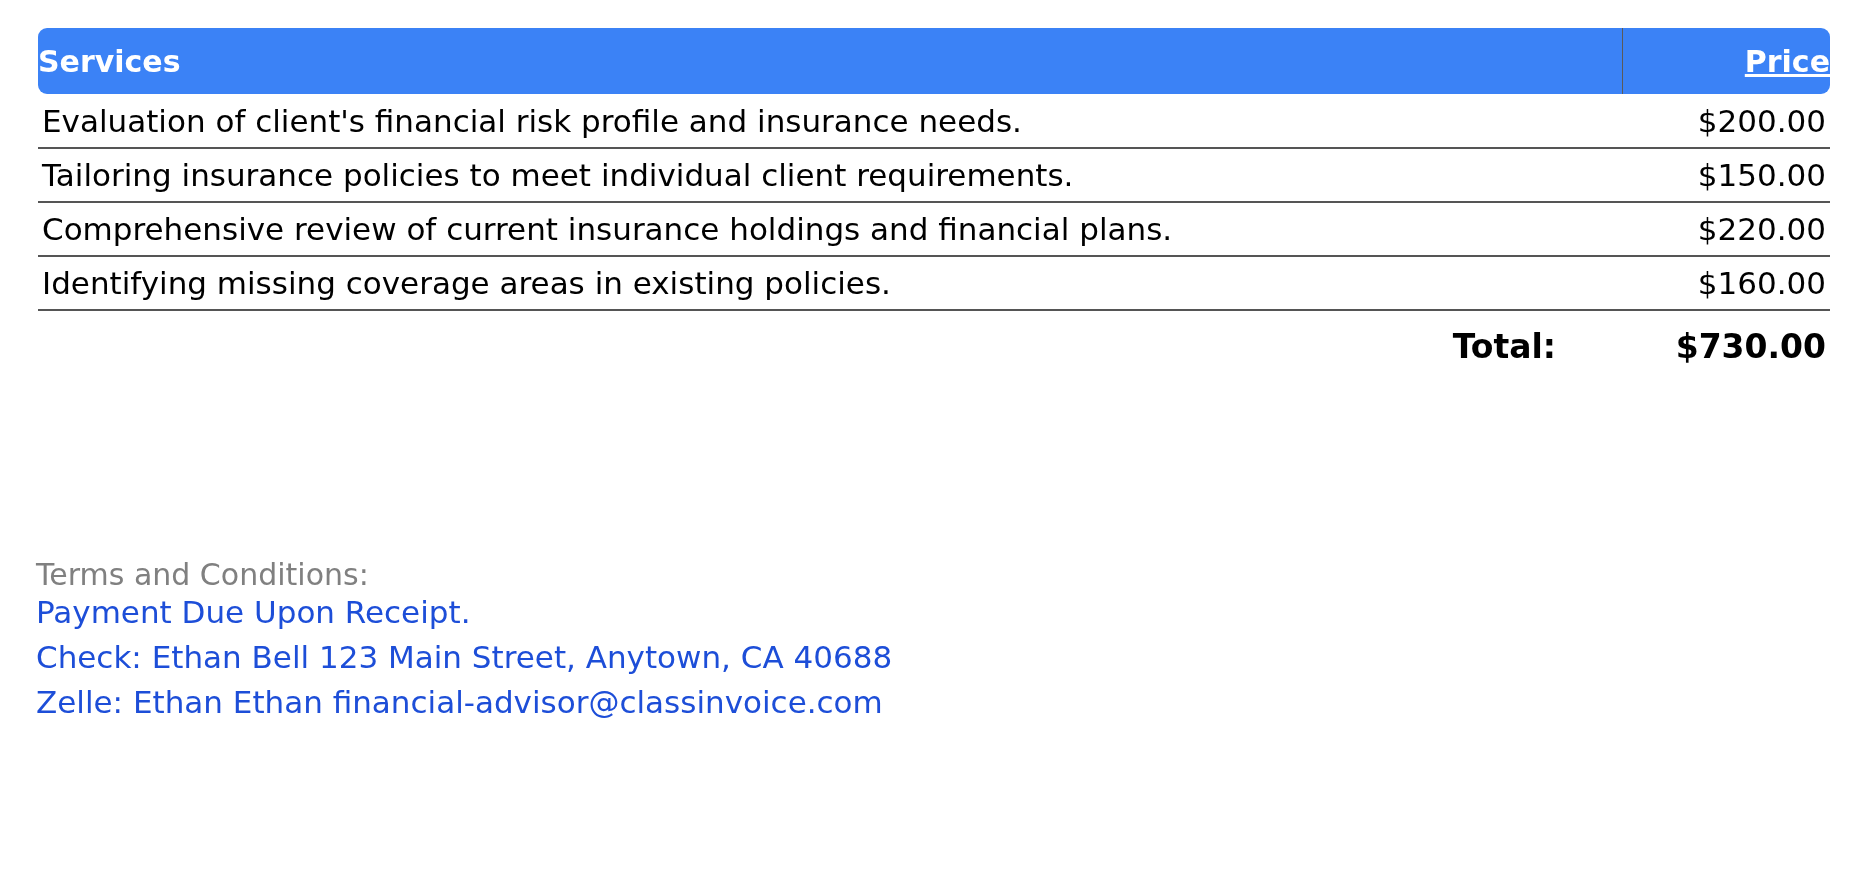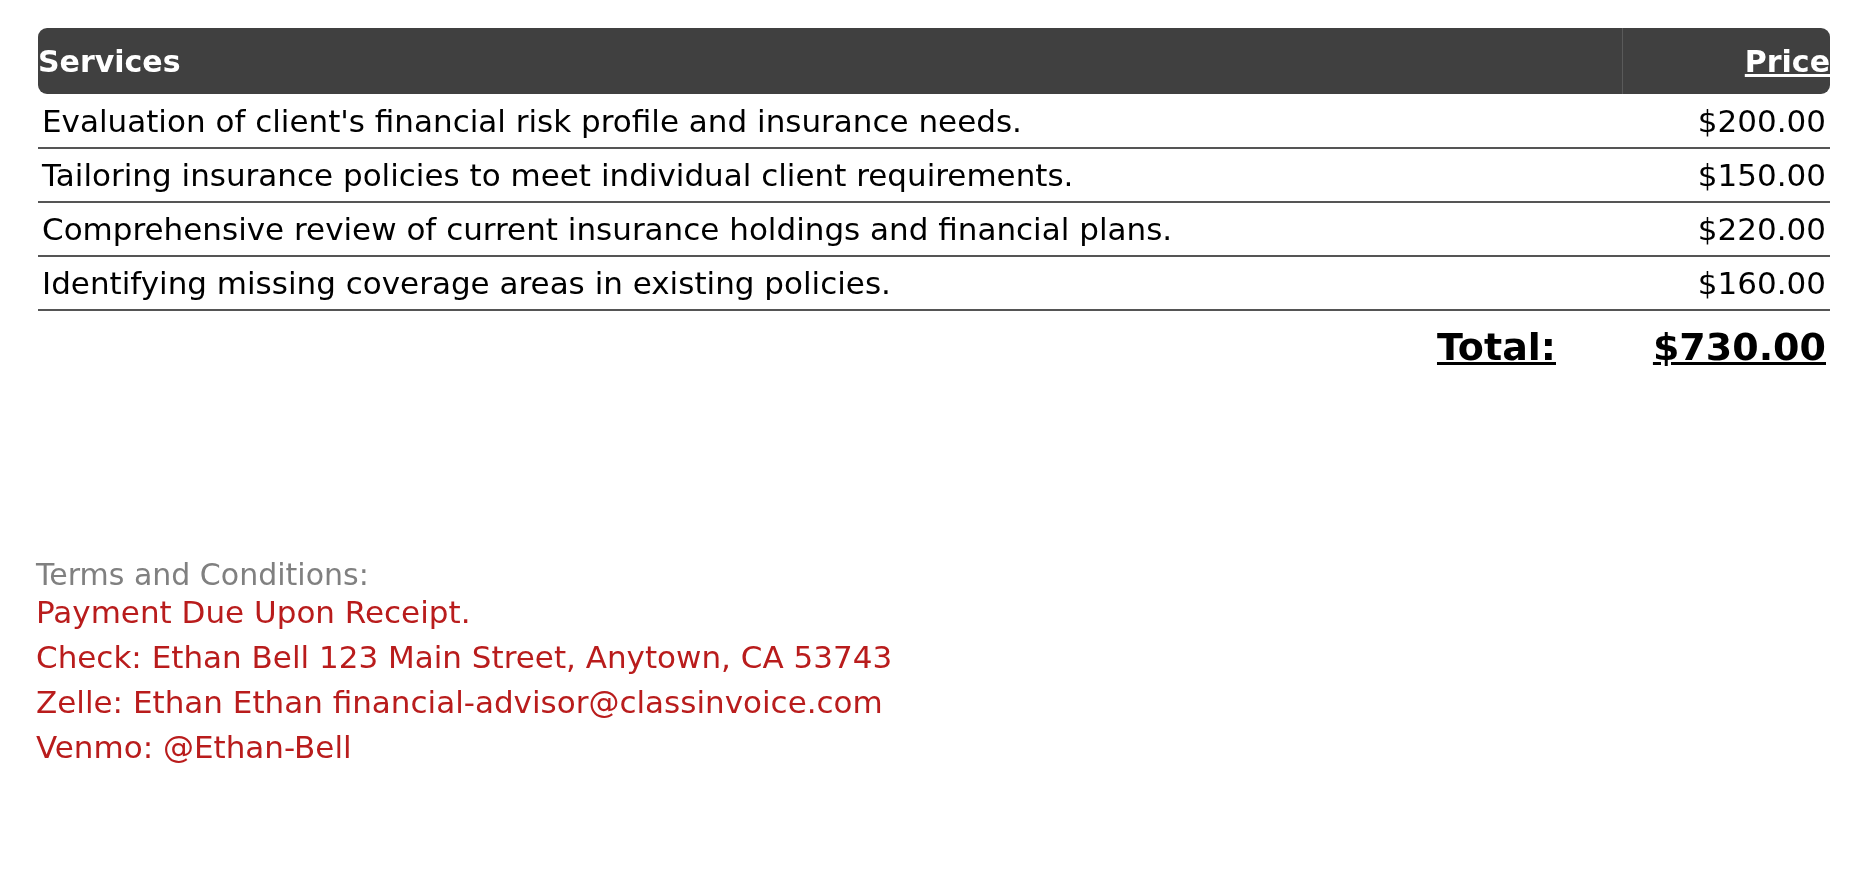--- a/index.html
+++ b/index.html
@@ -26,21 +26,21 @@
   .services-table {
     position: absolute;
     left: 38px;
     top: 28px;
     width: 1792px;
     border-collapse: collapse;
     table-layout: fixed;
   }
 
   .services-table thead th {
-    background: #404040;
+    background: #3b82f6;
     color: #ffffff;
     font-size: 30px;
     font-weight: bold;
     padding: 0;
     height: 66px;
     vertical-align: middle;
     box-sizing: border-box;
   }
 
   th.col-service {
@@ -80,22 +80,21 @@
     text-align: right;
     padding-right: 4px;
     white-space: nowrap;
   }
 
   
   .services-table tbody tr.total-row td {
     border-bottom: none;
     font-weight: bold;
     height: 72px;
-    font-size: 38px;
-    text-decoration: underline;
+    font-size: 33px;
   }
 
   .services-table tbody tr.total-row td.total-label {
     text-align: right;
     padding-right: 66px;
   }
 
   .services-table tbody tr.total-row td.total-value {
     text-align: right;
     padding-right: 4px;
@@ -111,21 +110,21 @@
   }
 
   .terms-heading {
     font-size: 30px;
     color: #808080;
     line-height: 1.0;
   }
 
   .terms-line {
     font-size: 31px;
-    color: #b91c1c;
+    color: #1d4ed8;
     line-height: 45px;
     white-space: nowrap;
   }
 </style>
 </head>
 <body>
 
 <div class="invoice-root">
 
   <table class="services-table">
@@ -155,18 +154,17 @@
       <tr class="total-row">
         <td class="total-label">Total:</td>
         <td class="total-value">$730.00</td>
       </tr>
     </tbody>
   </table>
 
   <div class="terms-block">
     <div class="terms-heading">Terms and Conditions:</div>
     <div class="terms-line">Payment Due Upon Receipt.</div>
-    <div class="terms-line">Check: Ethan Bell 123 Main Street, Anytown, CA 53743</div>
+    <div class="terms-line">Check: Ethan Bell 123 Main Street, Anytown, CA 40688</div>
     <div class="terms-line">Zelle: Ethan Ethan financial-advisor@classinvoice.com</div>
-    <div class="terms-line">Venmo: @Ethan-Bell</div>
   </div>
 
 </div>
 
 </body></html>

